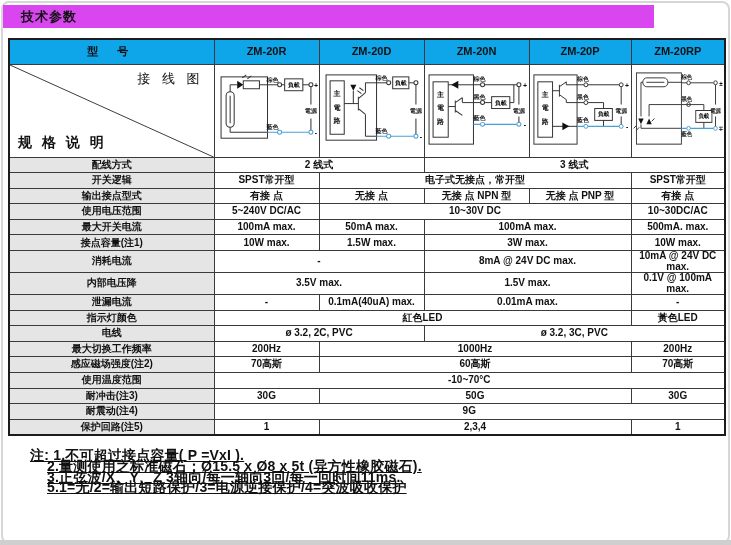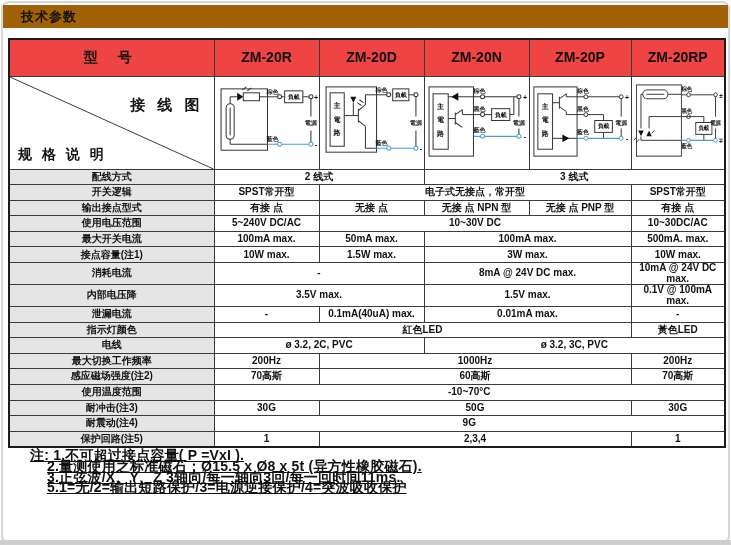--- a/index.html
+++ b/index.html
@@ -4,42 +4,42 @@
 <style>
   * { box-sizing: border-box; }
   html,body { margin:0; padding:0; }
   body {
     width:731px; height:545px; position:relative; overflow:hidden;
     background:#ffffff; font-family:"Liberation Sans","DejaVu Sans",sans-serif; color:#111;
   }
   .frame { position:absolute; inset:1px; border:2px solid #d6d6d6; border-radius:8px; pointer-events:none; }
   .bottom-band { position:absolute; left:0; right:0; bottom:0; height:5px; background:#cfcfcf; }
 
-  .titlebar { position:absolute; left:3px; top:5px; width:725px; height:23px; background:#a16207; }
+  .titlebar { position:absolute; left:3px; top:5px; width:651px; height:23px; background:#d946ef; }
   .titlebar span { display:inline-block; margin-left:18px; font-size:13px; font-weight:bold; line-height:23px; letter-spacing:1px; }
 
   table.spec-table {
     position:absolute; left:8px; top:38px; width:716px;
     border-collapse:collapse; table-layout:fixed;
     border:2px solid #1c1c1c;
   }
   table.spec-table td {
     border:1px solid #3a3a3a; padding:0; text-align:center;
     font-size:10px; font-weight:bold; line-height:1.05; overflow:hidden;
   }
-  tr.hdr td { background:#ef4444; height:37px; font-size:14px; }
+  tr.hdr td { background:#0ea5e9; height:25px; font-size:11px; }
   td.model-label { letter-spacing:8px; }
   td.label-cell { background:#e5e5e5; text-align:left; padding-left:6px; font-size:10px; }
   td.value-cell { background:#ffffff; }
   tr.spec td { height:15.6px; }
   tr.diagram-row td { height:92px; background:#ffffff; vertical-align:middle; }
 
   td.corner { position:relative; background:#d7ebe7; padding:0; }
   .corner-svg { position:absolute; inset:0; width:100%; height:100%; }
-  .corner-wiring { position:absolute; top:20px; right:10px; font-size:15px; font-weight:bold; letter-spacing:4px; }
+  .corner-wiring { position:absolute; top:7px; right:10px; font-size:13px; font-weight:normal; letter-spacing:4px; }
   .corner-spec { position:absolute; bottom:7px; left:8px; font-size:14px; font-weight:bold; letter-spacing:3px; }
 
   .dsvg { display:block; width:100%; height:92px; }
   .dsvg .box { fill:none; stroke:#333; stroke-width:1; }
   .dsvg .w { stroke:#333; stroke-width:1; fill:none; }
   .dsvg .bw { stroke:#4a9fd4; stroke-width:1.2; fill:none; }
   .dsvg .term { fill:#fff; stroke:#333; stroke-width:1; }
   .dsvg .bterm { fill:#fff; stroke:#4a9fd4; stroke-width:1; }
   .dsvg .sym { fill:#111; stroke:none; }
   .dsvg text { fill:#111; font-weight:bold; font-family:"Liberation Sans","DejaVu Sans",sans-serif; }

